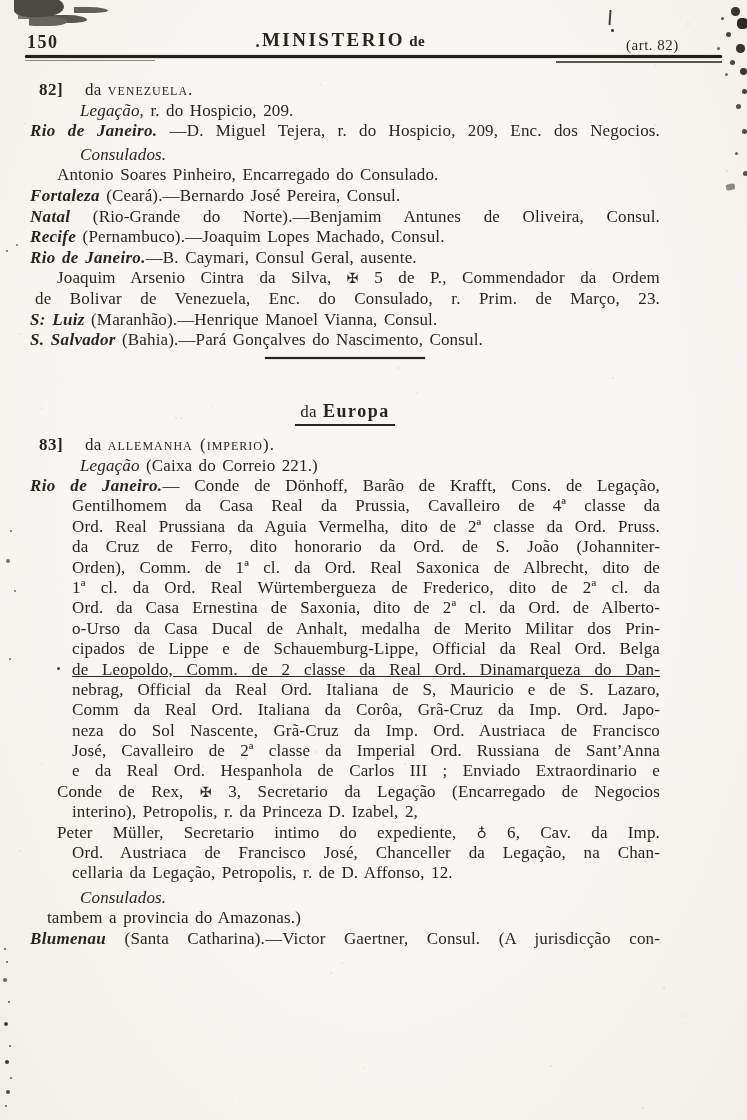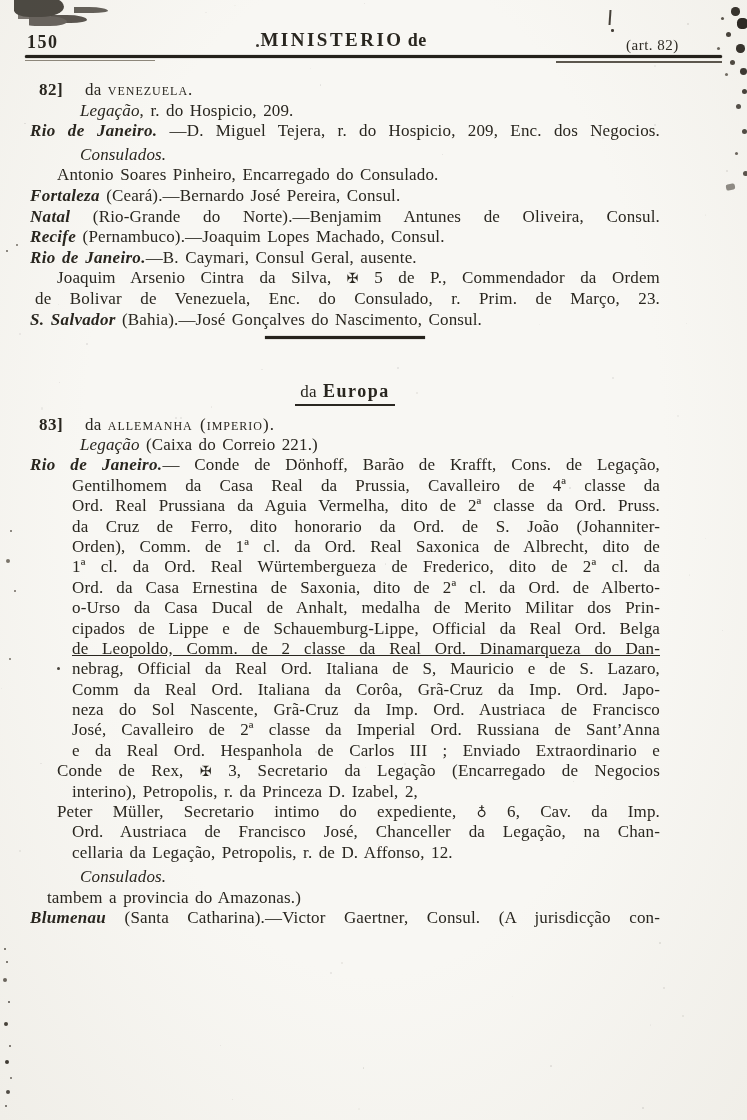--- a/index.html
+++ b/index.html
@@ -7,21 +7,21 @@
     width:747px;height:1120px;overflow:hidden;
     background:radial-gradient(ellipse at 50% 42%, #f8f7f3 55%, #f0eee8 100%);
     font-family:"Liberation Serif", serif;
     color:#29261f;
   }
   .page{position:absolute;inset:0;}
   
   .hdr-num{position:absolute;left:27px;top:32px;font-size:18px;font-weight:bold;letter-spacing:1.5px;}
   .hdr-title{position:absolute;left:0;right:60px;top:29px;text-align:center;font-weight:bold;white-space:nowrap;}
   .hdr-title .caps{font-size:19px;letter-spacing:2.5px;}
-  .hdr-title .low{font-size:18px;letter-spacing:.5px;}
+  .hdr-title .low{font-size:15px;letter-spacing:.5px;}
   .hdr-art{position:absolute;left:626px;top:37px;font-size:15px;letter-spacing:.5px;color:#2e2b24;}
   .hdr-rule{position:absolute;left:25px;top:55px;width:697px;height:3px;background:#24211b;border-radius:2px;box-shadow:0 0 1px #24211b;}
   .hdr-rule-echo-l{position:absolute;left:25px;top:60px;width:130px;height:1px;background:#8d877b;}
   .hdr-rule-echo-r{position:absolute;left:556px;top:61px;width:166px;height:1.5px;background:#5c574e;}
   
   .text-block{
     position:absolute;left:30px;top:80px;width:630px;
     font-size:17px;word-spacing:2px;letter-spacing:.15px;
     filter:blur(.15px);
   }
@@ -90,21 +90,22 @@
         <div class="line" style="padding-left: 50px;"><span class="g-i">Legação</span><span class="g-n">, r. do Hospicio, 209.</span></div>
         <div class="line j" style="padding-left: 0px;"><span class="g-bi">Rio de Janeiro.</span><span class="g-n"> —D. Miguel Tejera, r. do Hospicio, 209, Enc. dos Negocios.</span></div>
         <div class="line" style="padding-left: 50px; margin-top: 3px;"><span class="g-i">Consulados.</span></div>
         <div class="line" style="padding-left: 27px;"><span class="g-n">Antonio Soares Pinheiro, Encarregado do Consulado.</span></div>
         <div class="line" style="padding-left: 0px;"><span class="g-bi">Fortaleza</span><span class="g-n"> (Ceará).—Bernardo José Pereira, Consul.</span></div>
         <div class="line j" style="padding-left: 0px;"><span class="g-bi">Natal</span><span class="g-n"> (Rio-Grande do Norte).—Benjamim Antunes de Oliveira, Consul.</span></div>
         <div class="line" style="padding-left: 0px;"><span class="g-bi">Recife</span><span class="g-n"> (Pernambuco).—Joaquim Lopes Machado, Consul.</span></div>
         <div class="line" style="padding-left: 0px;"><span class="g-bi">Rio de Janeiro.</span><span class="g-n">—B. Caymari, Consul Geral, ausente.</span></div>
         <div class="line j" style="padding-left: 27px;"><span class="g-n">Joaquim Arsenio Cintra da Silva, </span><span class="g-x">✠</span><span class="g-n"> 5 de P., Commendador da Ordem</span></div>
         <div class="line j" style="padding-left: 5px;"><span class="g-n">de Bolivar de Venezuela, Enc. do Consulado, r. Prim. de Março, 23.</span></div>
-        <div class="line" style="padding-left: 0px;"><span class="g-bi">S. Salvador</span><span class="g-n"> (Bahia).—José Gonçalves do Nascimento, Consul.</span></div>
+        <div class="line" style="padding-left: 0px;"><span class="g-bi">S: Luiz</span><span class="g-n"> (Maranhão).—Henrique Manoel Vianna, Consul.</span></div>
+        <div class="line" style="padding-left: 0px;"><span class="g-bi">S. Salvador</span><span class="g-n"> (Bahia).—Pará Gonçalves do Nascimento, Consul.</span></div>
       </div>
       <div class="divider"></div>
       <div class="sec-heading"><span class="inner"><span class="pre">da </span><span class="word">Europa</span></span></div>
       <div class="sec s2 mt-sec2">
         <div class="line" style="padding-left: 9px;"><span class="g-num">83]</span><span class="g-n">da </span><span class="g-sc">allemanha (imperio).</span></div>
         <div class="line" style="padding-left: 50px;"><span class="g-i">Legação</span><span class="g-n"> (Caixa do Correio 221.)</span></div>
         <div class="line j" style="padding-left: 0px;"><span class="g-bi">Rio de Janeiro.</span><span class="g-n">— Conde de Dönhoff, Barão de Krafft, Cons. de Legação,</span></div>
         <div class="line j" style="padding-left: 42px;"><span class="g-n">Gentilhomem da Casa Real da Prussia, Cavalleiro de 4ª classe da</span></div>
         <div class="line j" style="padding-left: 42px;"><span class="g-n">Ord. Real Prussiana da Aguia Vermelha, dito de 2ª classe da Ord. Pruss.</span></div>
         <div class="line j" style="padding-left: 42px;"><span class="g-n">da Cruz de Ferro, dito honorario da Ord. de S. João (Johanniter-</span></div>

